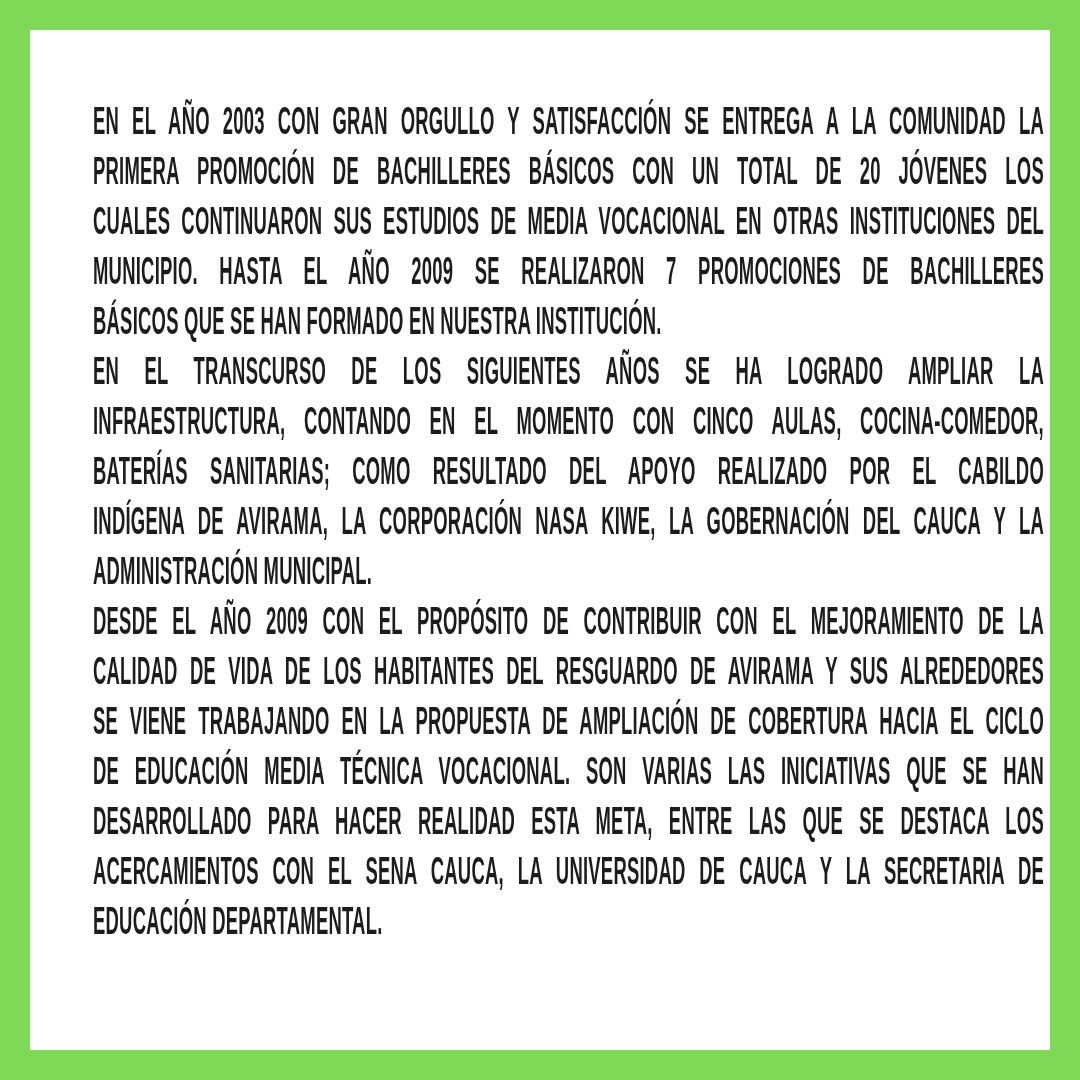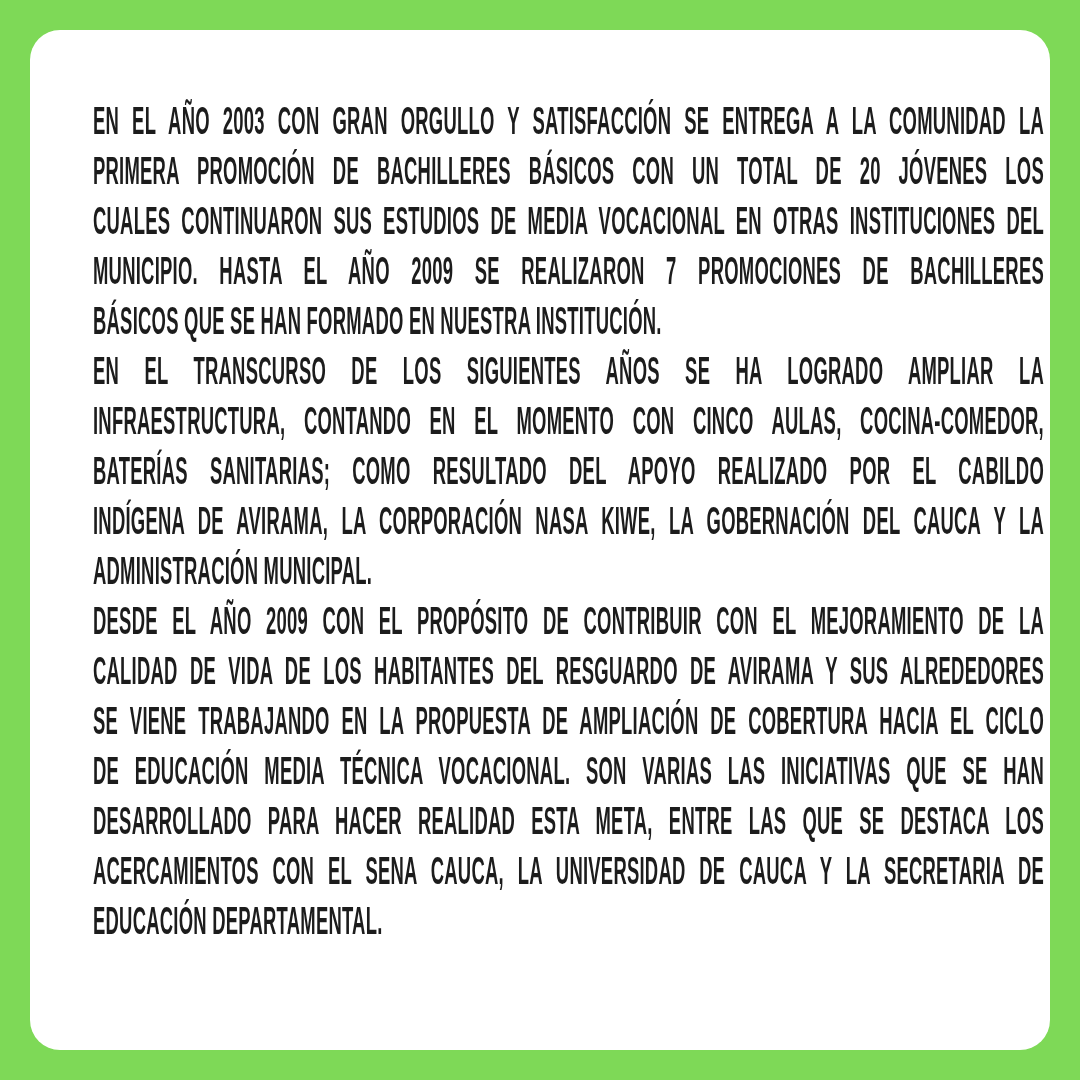--- a/index.html
+++ b/index.html
@@ -18,21 +18,20 @@
     position: absolute;
     inset: 0;
     width: 1080px; height: 1080px;
     background: var(--green);
   }
   .card {
     position: absolute;
     left: 30px; top: 30px;
     width: 1020px; height: 1020px;
     background: var(--card);
-    border-radius: 30px;
   }
   
   .text-wrap {
     position: absolute;
     left: 63px; top: 66px;
     width: 1960px;               
     transform: scaleX(0.4852);
     transform-origin: 0 0;
     color: var(--ink);
   }

